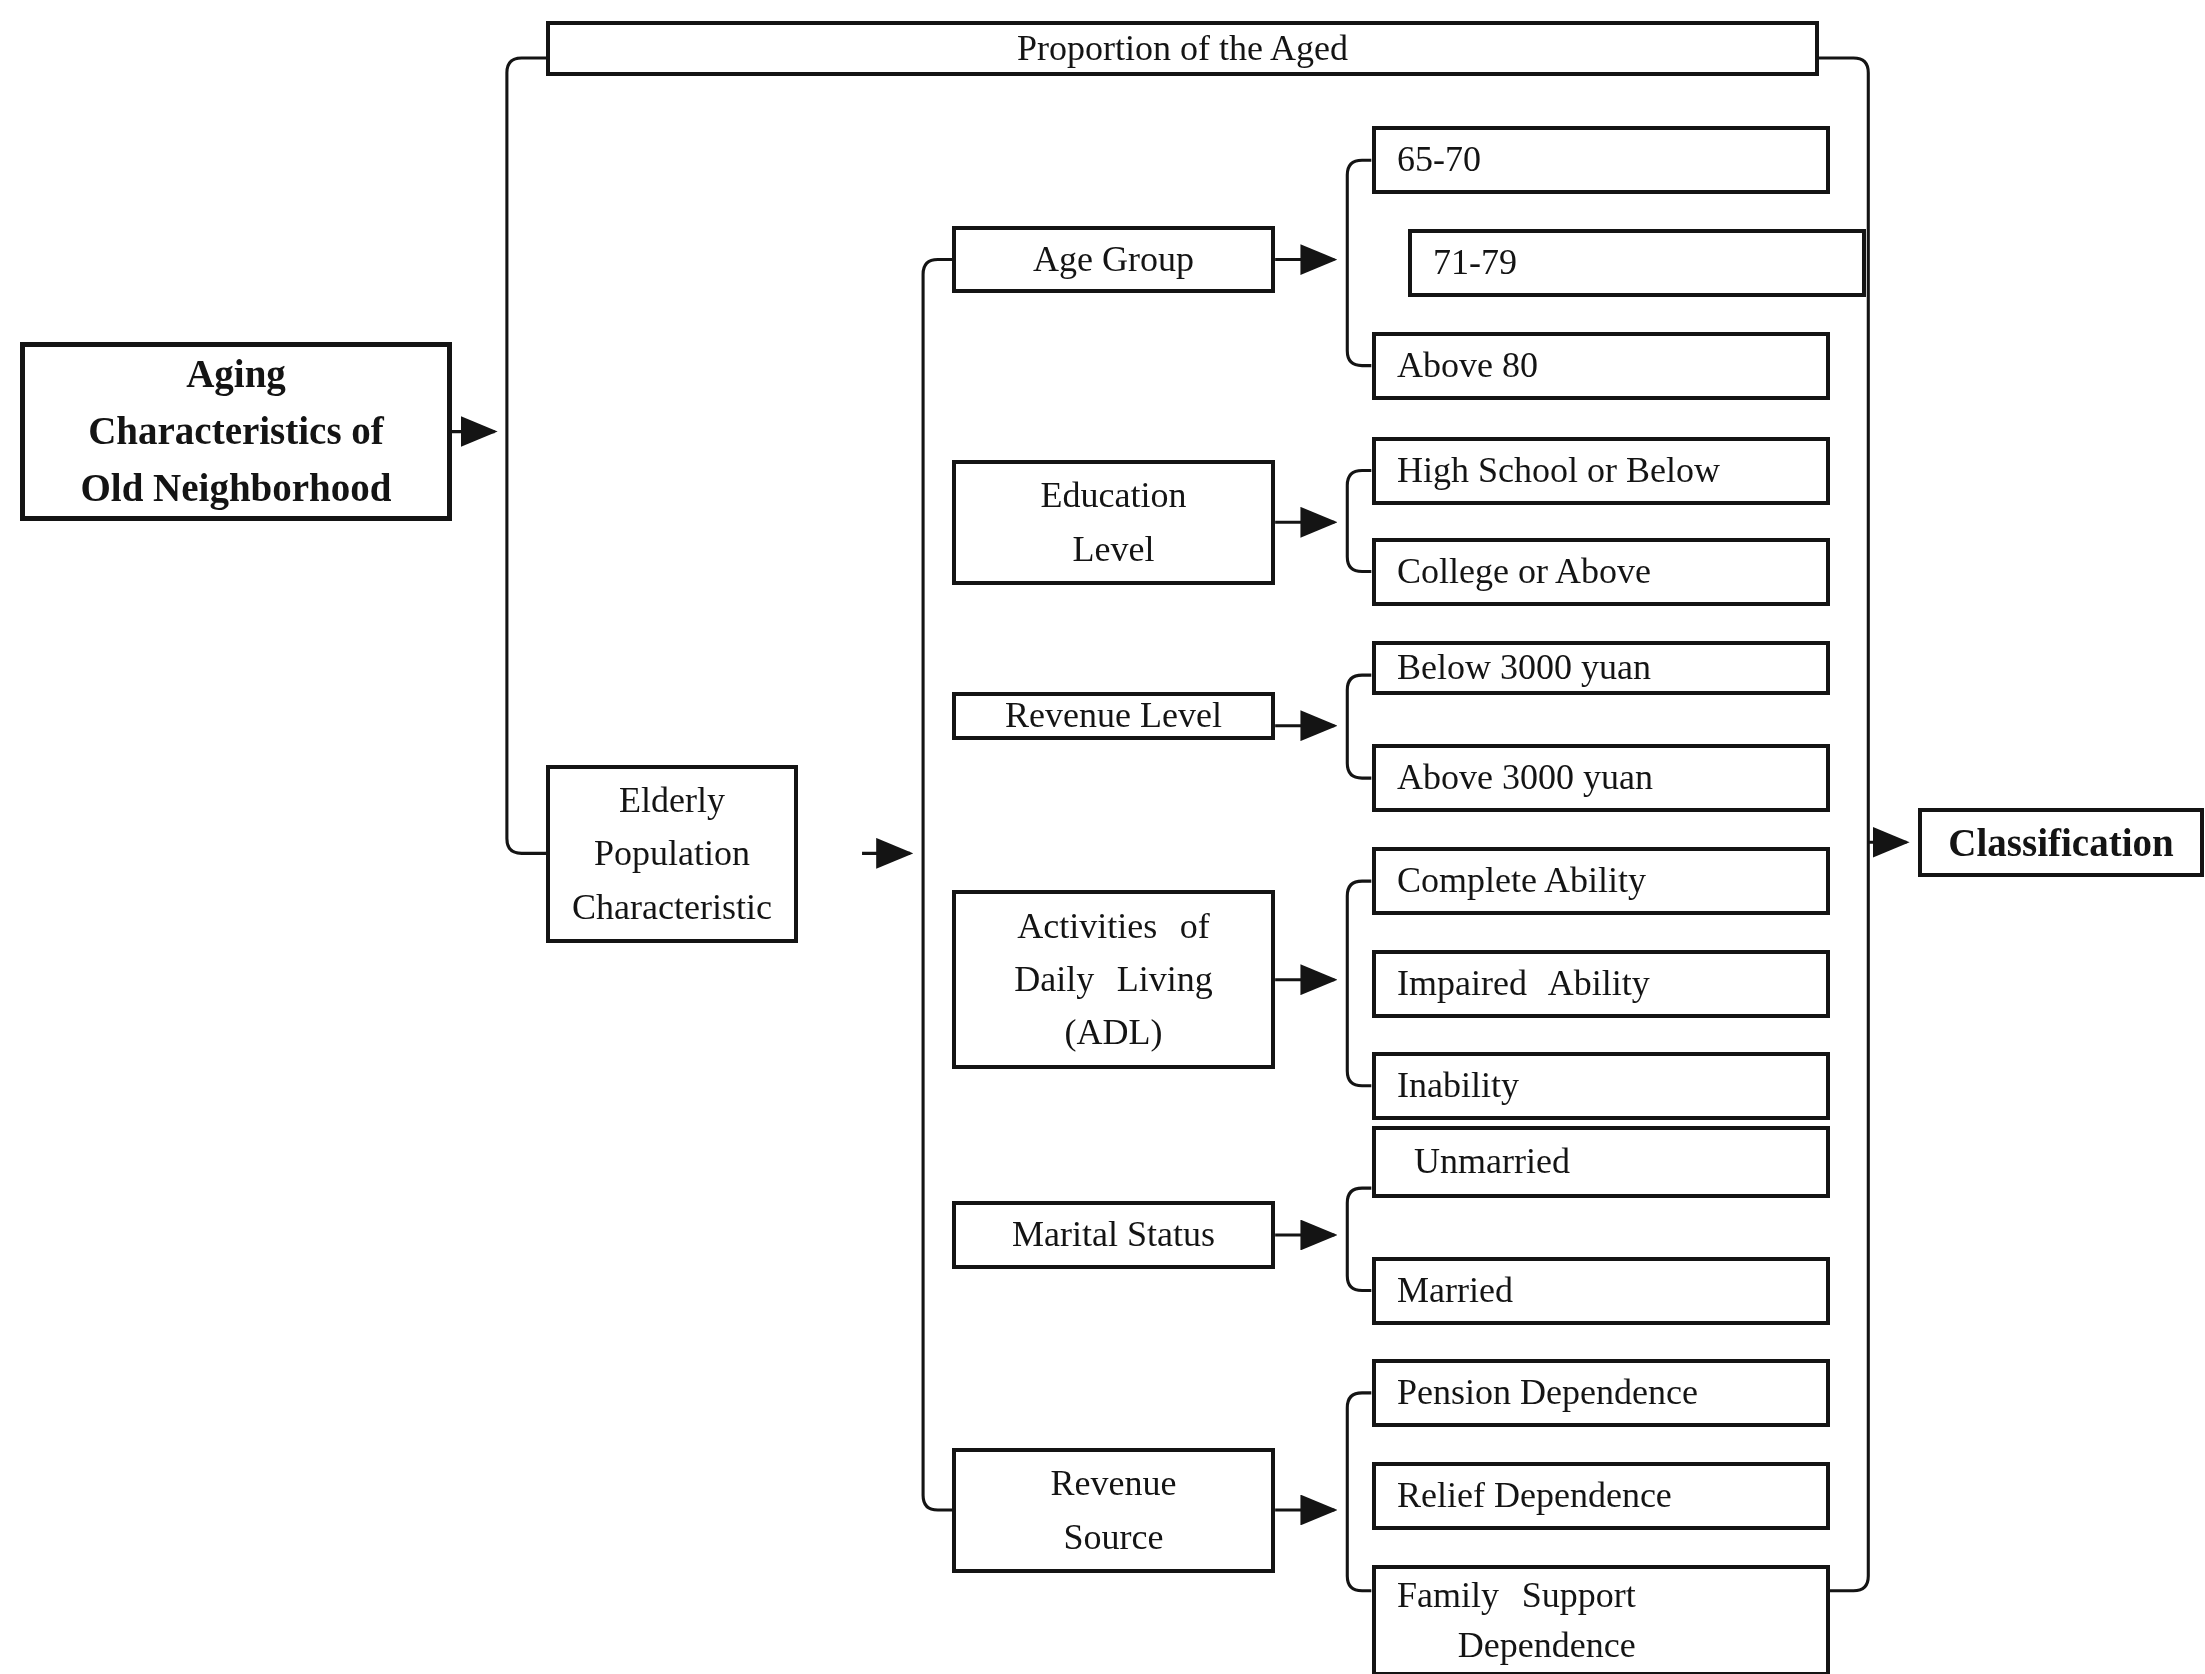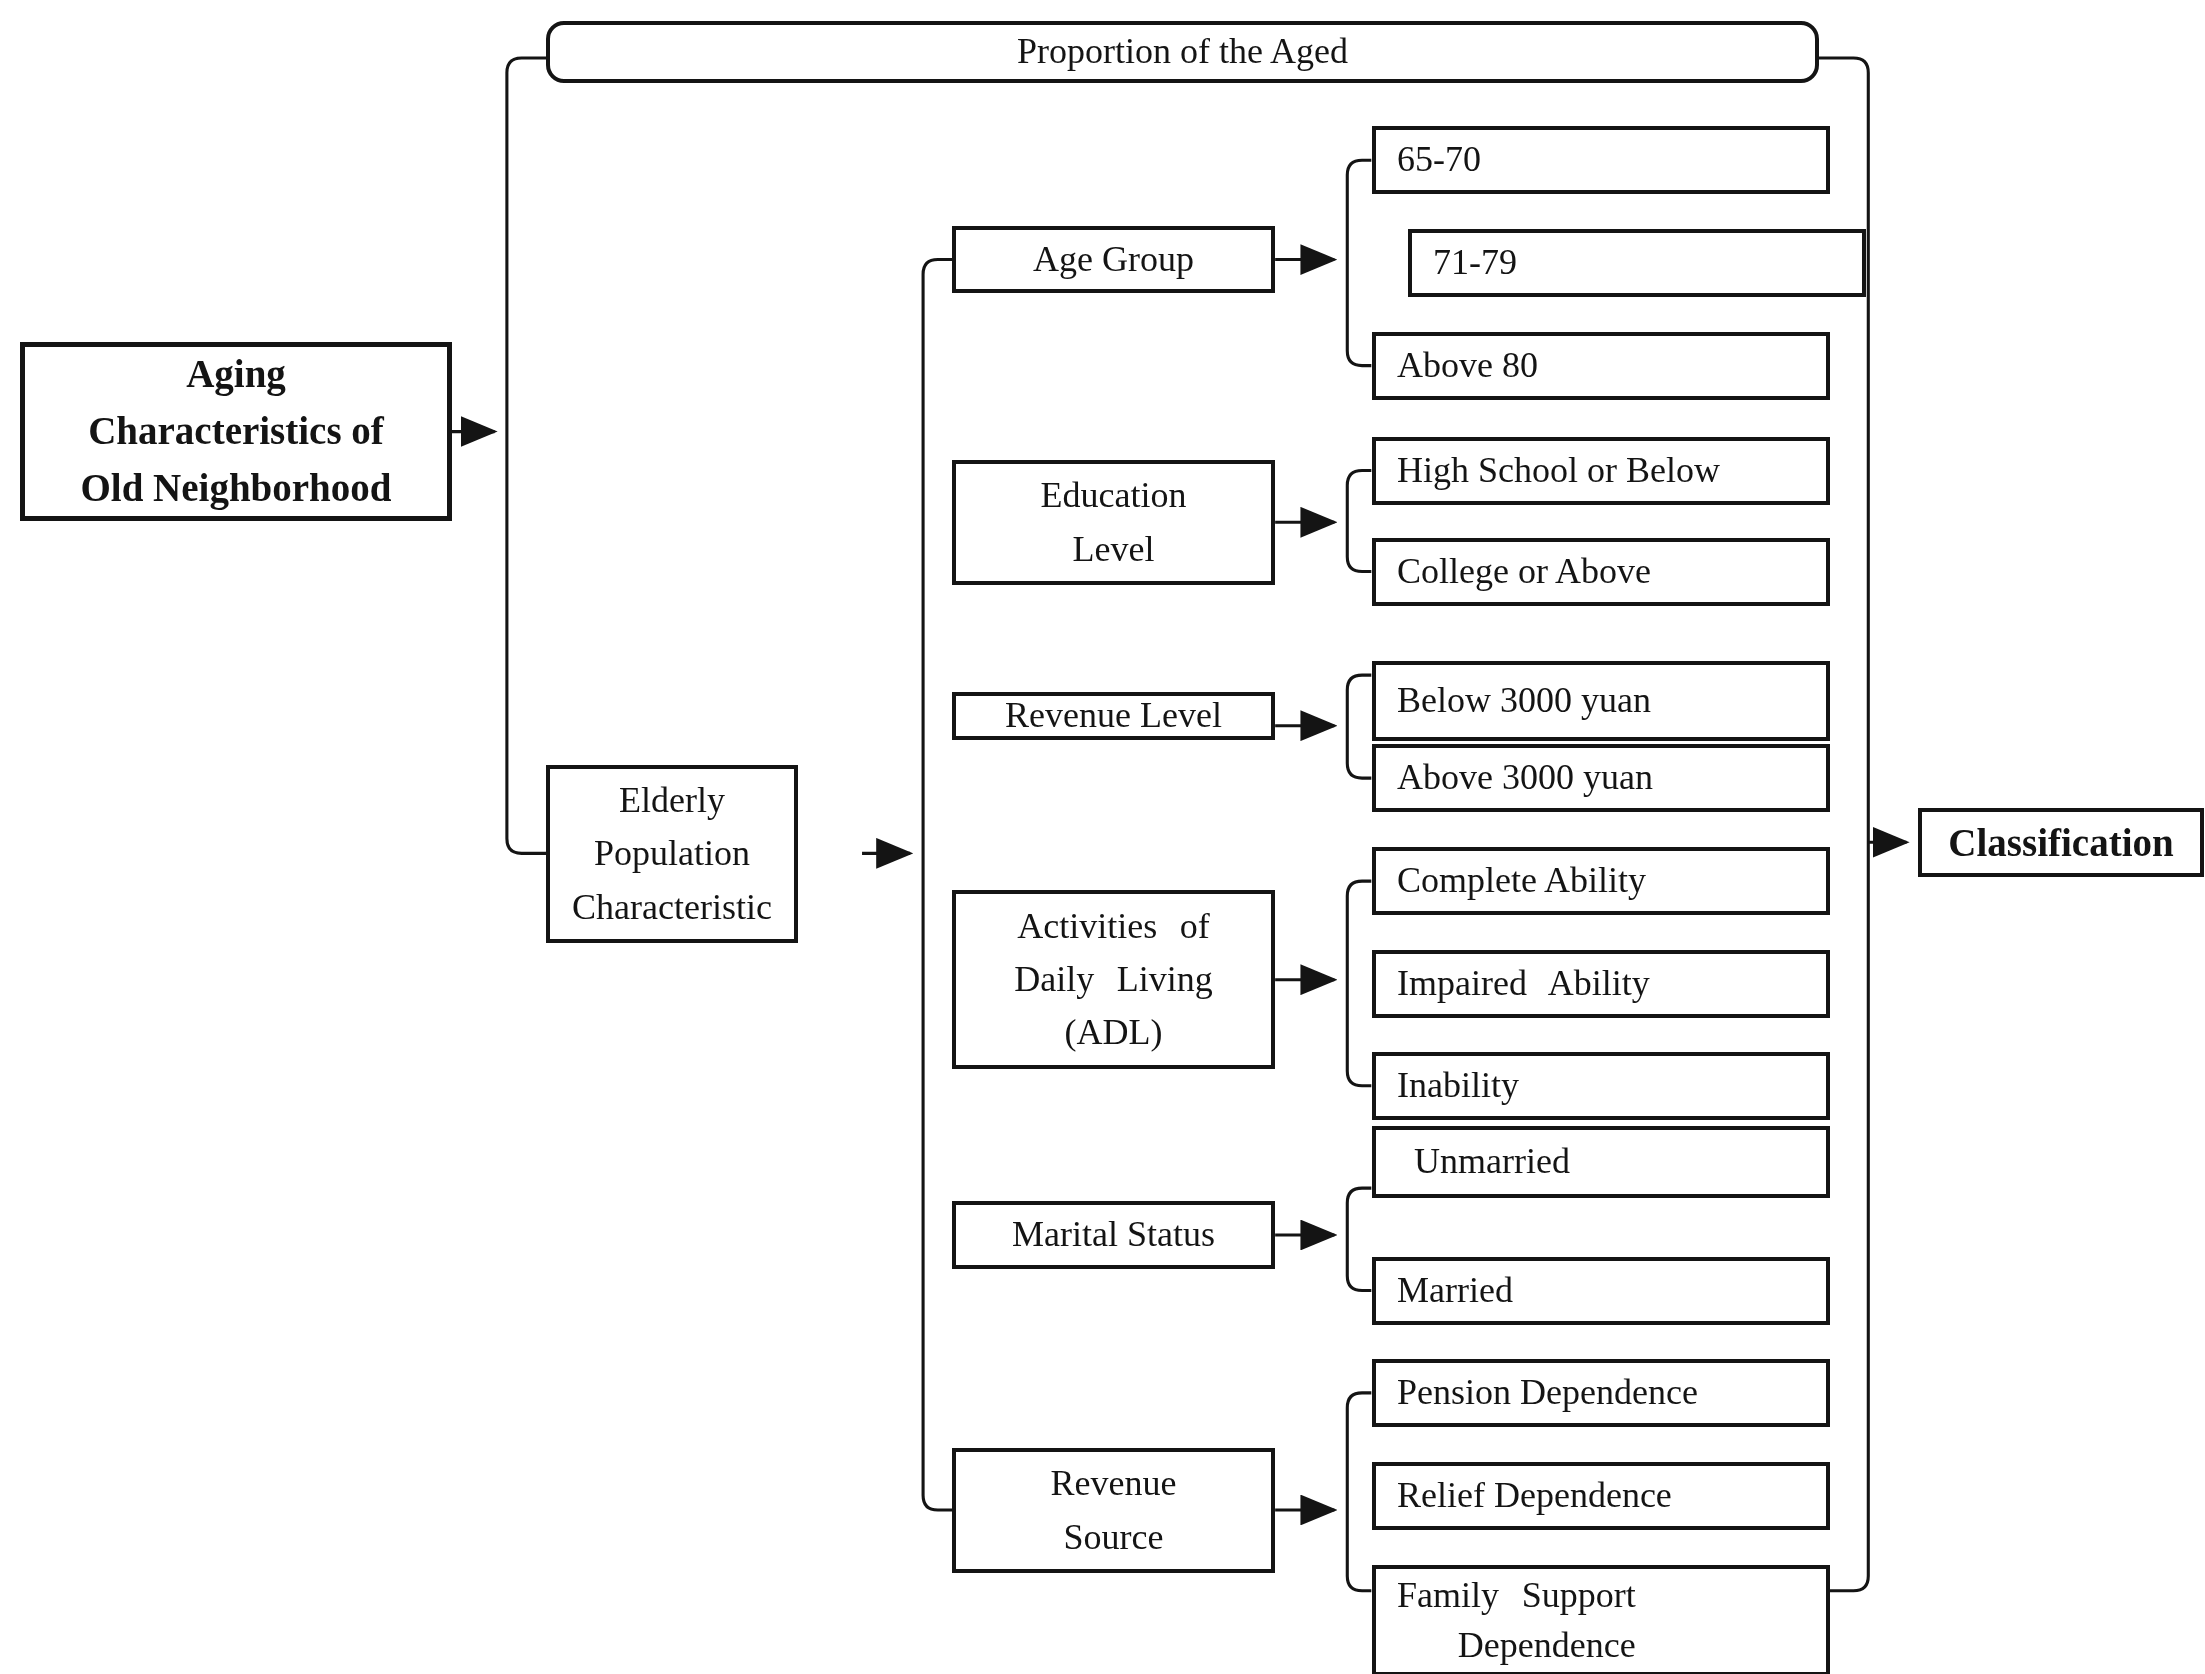--- a/index.html
+++ b/index.html
@@ -70,21 +70,21 @@
       <path d="M 2950 94 H 3006 Q 3030 94 3030 118 V 2556 Q 3030 2580 3006 2580 H 2966"></path>
 
       <path d="M 3030 1366 H 3092" marker-end="url(#ah)"></path>
     </g>
   </svg>
 
   <div class="box root bold" style="left:20px; top:342px; width:432px; height:179px;">Aging
 Characteristics of
 Old Neighborhood</div>
 
-  <div class="box" style="left:546px; top:21px; width:1273px; height:62px;border-radius:18px;">Proportion of the Aged</div>
+  <div class="box" style="left:546px; top:21px; width:1273px; height:55px;">Proportion of the Aged</div>
 
   <div class="box" style="left:546px; top:765px; width:252px; height:178px;">Elderly
 Population
 Characteristic</div>
 
   <div class="box" style="left:952px; top:226px; width:323px; height:67px;">Age Group</div>
   <div class="box" style="left:952px; top:460px; width:323px; height:125px;">Education
 Level</div>
   <div class="box" style="left:952px; top:692px; width:323px; height:48px;">Revenue Level</div>
   <div class="box wide-words" style="left:952px; top:890px; width:323px; height:179px;">Activities of
@@ -94,21 +94,21 @@
   <div class="box" style="left:952px; top:1448px; width:323px; height:125px;">Revenue
 Source</div>
 
   <div class="box leaf" style="left:1372px; top:126px; width:458px; height:68px;">65-70</div>
   <div class="box leaf" style="left:1372px; top:229px; width:458px; height:68px;margin-left:36px;">71-79</div>
   <div class="box leaf" style="left:1372px; top:332px; width:458px; height:68px;">Above 80</div>
 
   <div class="box leaf" style="left:1372px; top:437px; width:458px; height:68px;">High School or Below</div>
   <div class="box leaf" style="left:1372px; top:538px; width:458px; height:68px;">College or Above</div>
 
-  <div class="box leaf" style="left:1372px; top:641px; width:458px; height:80px;margin-top:20px;">Below 3000 yuan</div>
+  <div class="box leaf" style="left:1372px; top:641px; width:458px; height:54px;">Below 3000 yuan</div>
   <div class="box leaf" style="left:1372px; top:744px; width:458px; height:68px;">Above 3000 yuan</div>
 
   <div class="box leaf" style="left:1372px; top:847px; width:458px; height:68px;">Complete Ability</div>
   <div class="box leaf wide-words" style="left:1372px; top:950px; width:458px; height:68px;">Impaired Ability</div>
   <div class="box leaf" style="left:1372px; top:1052px; width:458px; height:68px;">Inability</div>
 
   <div class="box leaf" style="left:1372px; top:1126px; width:458px; height:72px;padding-left:38px;">Unmarried</div>
   <div class="box leaf" style="left:1372px; top:1257px; width:458px; height:68px;">Married</div>
 
   <div class="box leaf" style="left:1372px; top:1359px; width:458px; height:68px;">Pension Dependence</div>

